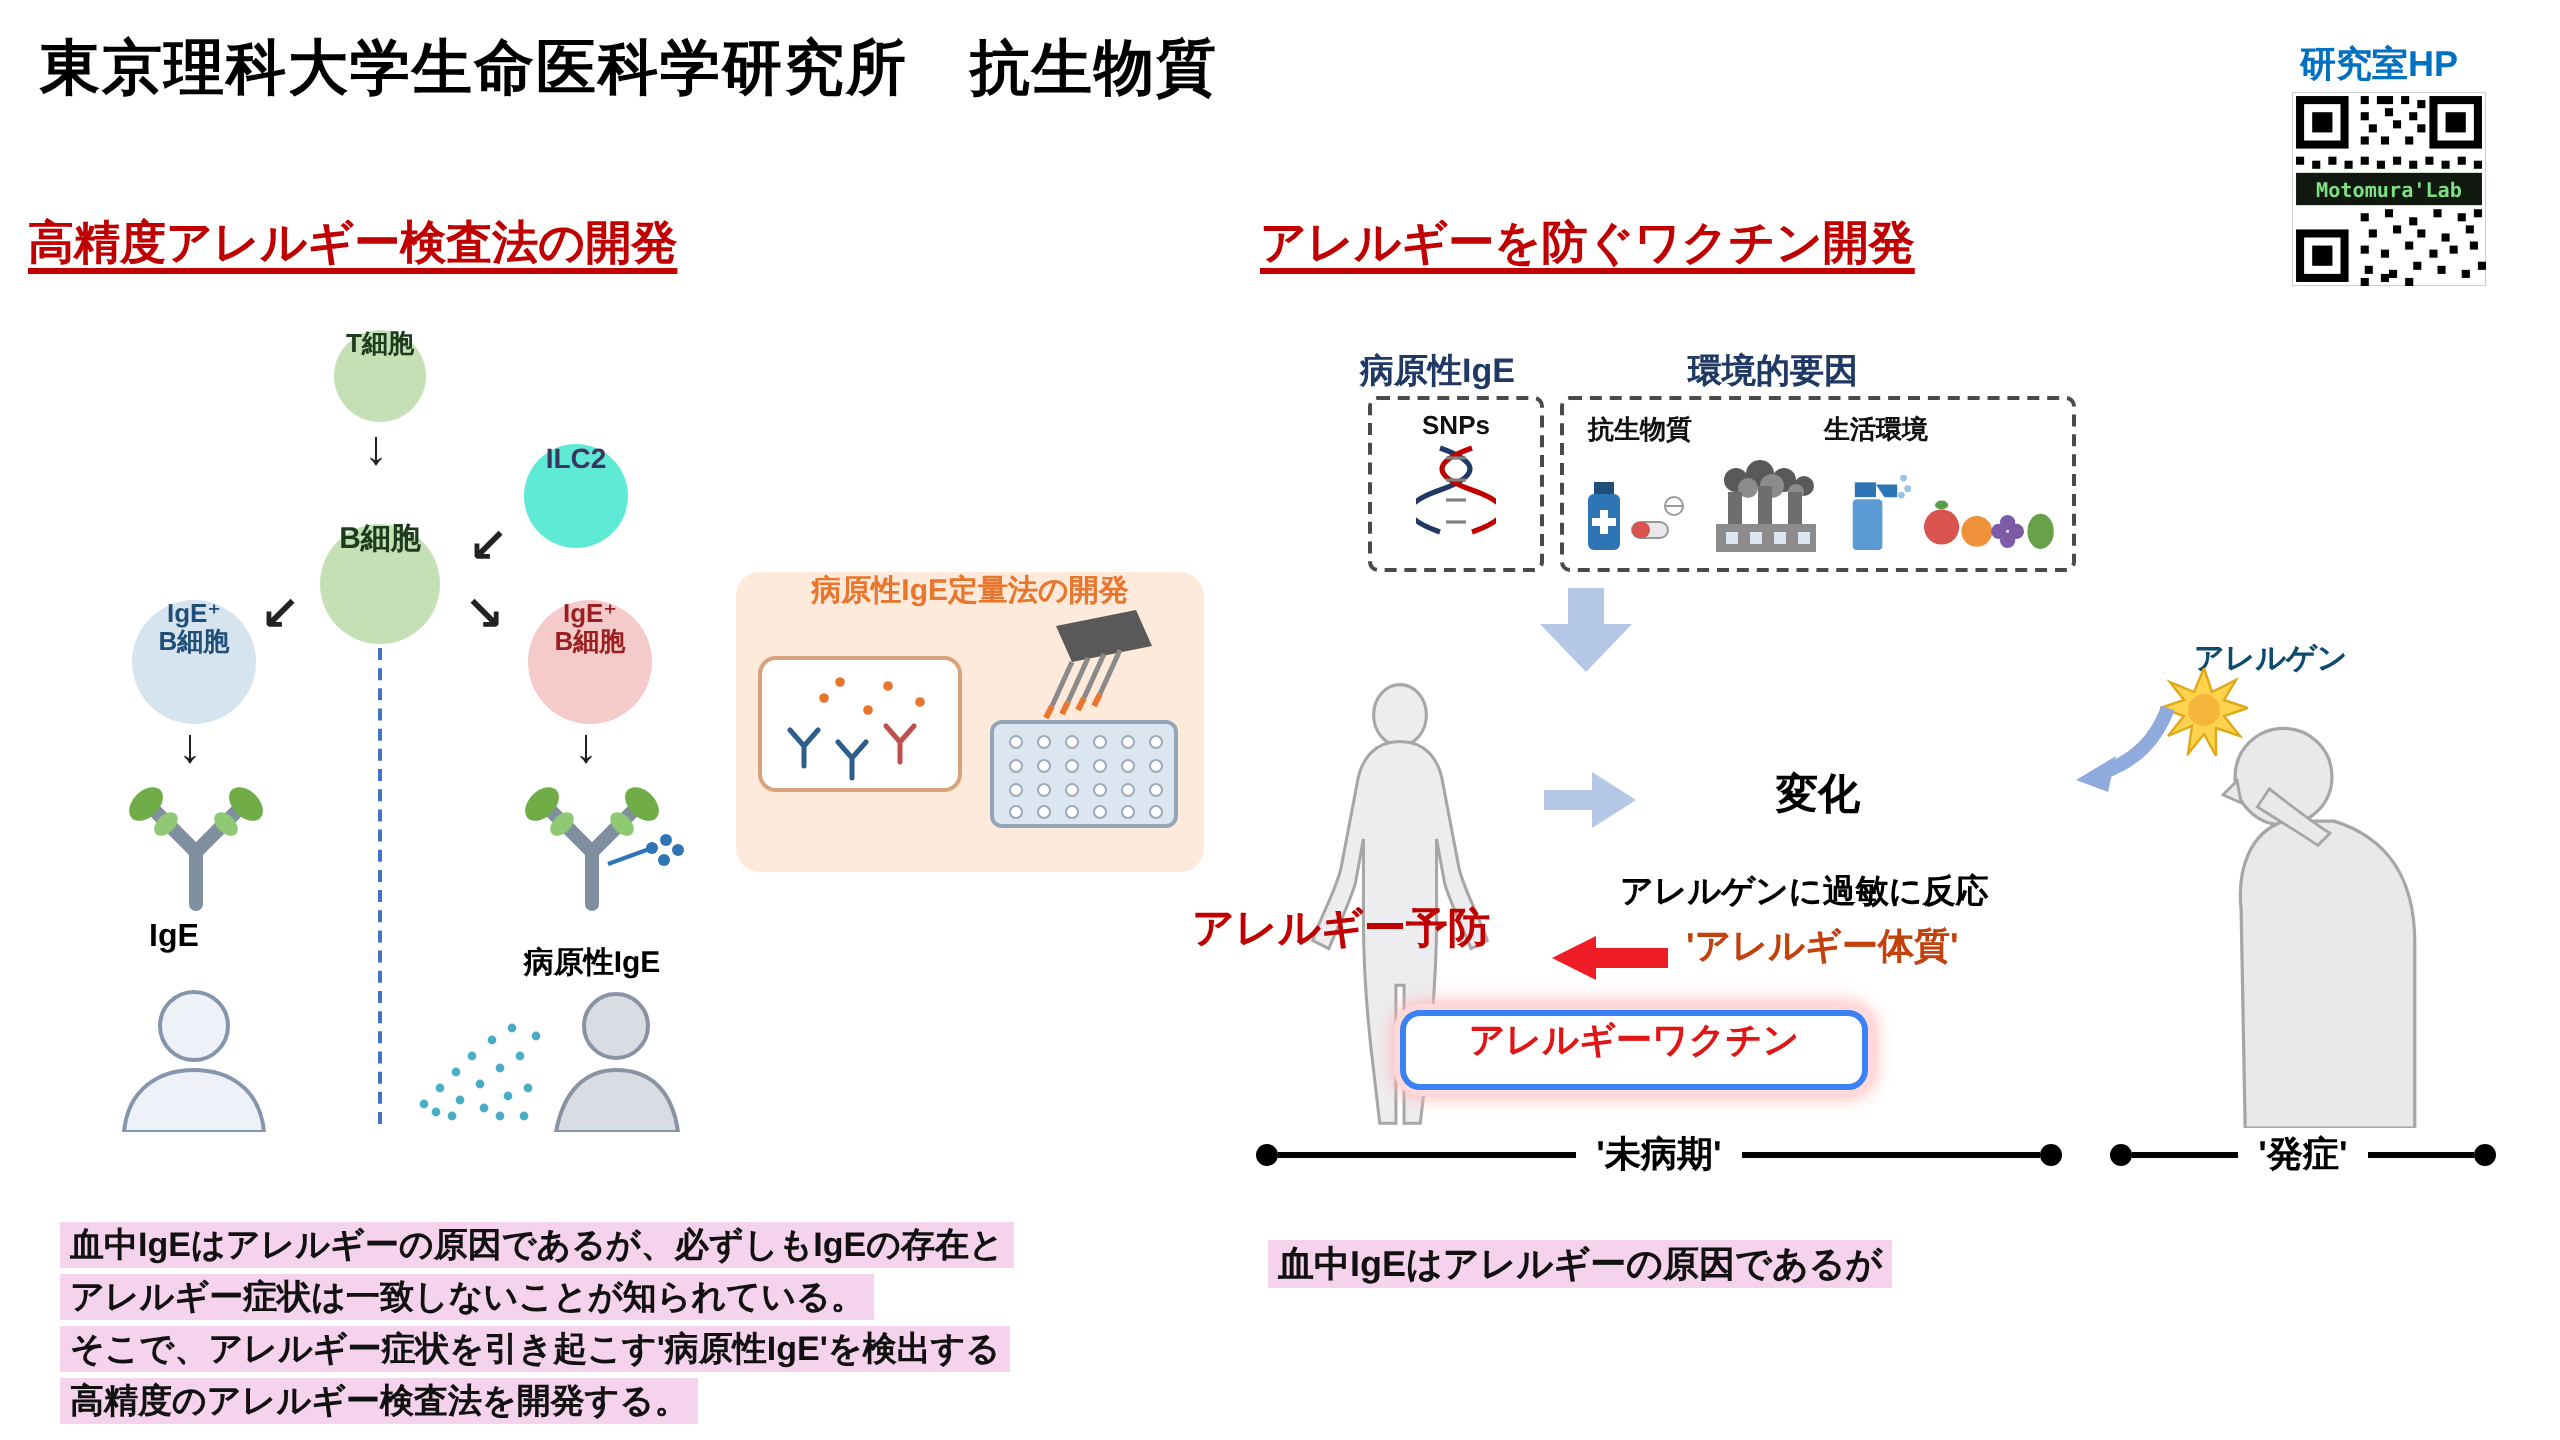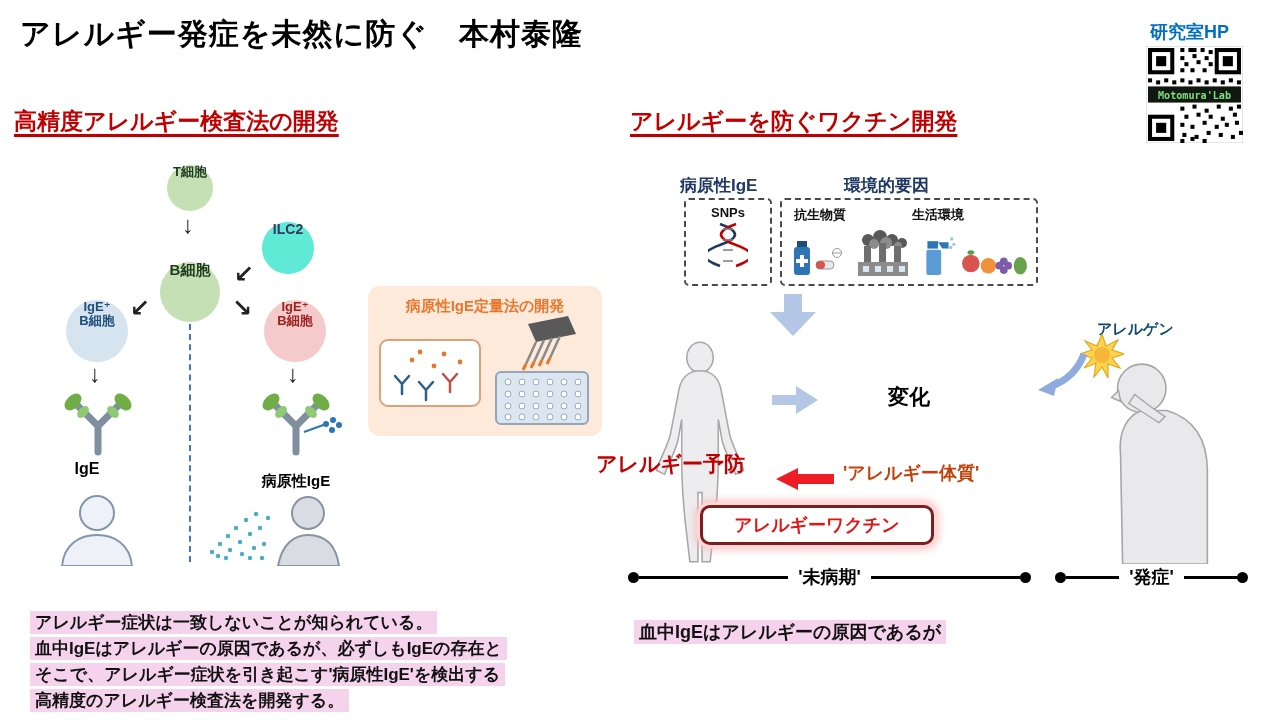--- a/index.html
+++ b/index.html
@@ -17,51 +17,51 @@
   }
   .cell {
     border-radius:50%; display:flex; flex-direction:column; align-items:center; justify-content:flex-start;
     text-align:center; font-weight:bold; line-height:1.1;
   }
   .arrow-glyph { font-size:24px; color:#222; font-weight:bold; line-height:1; }
   .cell-label { font-weight:bold; color:#000; text-align:center; }
   .assay-box {
     background:#fdeada; border-radius:12px; text-align:center;
   }
-  .assay-title { color:#e8762c; font-weight:bold; font-size:15px; margin-top:11px; }
+  .assay-title { color:#e8762c; font-weight:bold; font-size:15px; margin-top:0; }
   .hl-line { margin-bottom:1px; white-space:nowrap; }
   .hl-line > span { background:#f5d3ec; font-weight:bold; color:#111; padding:2px 5px; }
   .sum-left { font-size:17px; line-height:25px; }
   .sum-right { font-size:18px; line-height:29px; }
   .factor-label { font-size:17px; font-weight:800; color:#1f3864; white-space:nowrap; }
   .dash-box { border:2px dashed #4a4a4a; border-radius:5px; background:#fff; }
   .mini-label { font-size:13px; font-weight:bold; color:#111; white-space:nowrap; }
   .flow-change { font-size:21px; font-weight:800; color:#000; }
   .flow-hyper { font-size:16.5px; font-weight:bold; color:#000; white-space:nowrap; }
   .flow-constitution { font-size:18px; font-weight:800; color:#c2410c; white-space:nowrap; }
   .flow-prevention { font-size:21px; font-weight:800; color:#c00000; white-space:nowrap; z-index:5; }
   .vaccine-box {
-    background:#fff; border:3px solid #7f1d1d; border-radius:10px;
+    background:#fff; border:3px solid #3b82f6; border-radius:10px;
     box-shadow:0 0 0 3px #ffd9d9, 0 0 9px 4px #ffb9b9;
-    display:flex; align-items:center; justify-content:center; z-index:5;
+    display:flex; align-items:flex-start; justify-content:center; z-index:5;
   }
   .vaccine-text { color:#e01515; font-weight:800; font-size:18px; white-space:nowrap; }
   .allergen-label { font-size:15px; font-weight:bold; color:#0c4a6e; white-space:nowrap;margin-left:44px; }
   .timeline { display:flex; align-items:center; }
   .tl-dot { width:11px; height:11px; border-radius:50%; background:#000; flex:none; }
   .tl-line { height:3px; background:#000; flex:1; }
   .tl-label { font-size:18px; font-weight:800; color:#000; padding:0 10px; white-space:nowrap; }
   .dashed-divider { border-left:2.5px dashed #4472c4; }
 </style>
 </head>
 <body>
 
 <div class="slide">
 
-  <div class="abs page-title">アレルギー発症を未然に防ぐ　本村泰隆</div>
+  <div class="abs page-title">東京理科大学生命医科学研究所　抗生物質</div>
   <div class="abs lab-hp">研究室HP</div>
 
   <div class="abs" style="left:1146px; top:46px; width:97px; height:97px;">
     <svg viewBox="0 0 96 96" width="97" height="97">
       <rect width="96" height="96" fill="#fff" stroke="#ccc" stroke-width="1"></rect>
       <g fill="#000">
         <rect x="2" y="2" width="26" height="26"></rect>
           <rect x="68" y="2" width="26" height="26"></rect>
           <rect x="2" y="68" width="26" height="26"></rect>
       </g>
@@ -285,22 +285,22 @@
           <circle cx="154" cy="101" r="3"></circle>
           <circle cx="168" cy="101" r="3"></circle>
           <circle cx="182" cy="101" r="3"></circle>
           <circle cx="196" cy="101" r="3"></circle>
           <circle cx="210" cy="101" r="3"></circle>
       </g>
     </svg>
   </div>
 
   <div class="abs sum-left" style="left:30px; top:610px;">
+    <div class="hl-line"><span>血中IgEはアレルギーの原因であるが、必ずしもIgEの存在と</span></div>
     <div class="hl-line"><span>アレルギー症状は一致しないことが知られている。</span></div>
-    <div class="hl-line"><span>血中IgEはアレルギーの原因であるが、必ずしもIgEの存在と</span></div>
     <div class="hl-line"><span>そこで、アレルギー症状を引き起こす'病原性IgE'を検出する</span></div>
     <div class="hl-line"><span>高精度のアレルギー検査法を開発する。</span></div>
   </div>
 
   <div class="abs factor-label" style="left:680px; top:174px;">病原性IgE</div>
   <div class="abs factor-label" style="left:844px; top:174px;">環境的要因</div>
 
   <div class="abs dash-box" style="left:684px; top:198px; width:88px; height:88px;">
     <div class="mini-label" style="text-align:center; margin-top:5px;">SNPs</div>
     <div style="display:flex; justify-content:center;">
@@ -400,20 +400,21 @@
     </svg>
   </div>
 
   <div class="abs" style="left:772px; top:386px;">
     <svg width="46" height="28" viewBox="0 0 46 28">
       <polygon points="0,9 24,9 24,0 46,14 24,28 24,19 0,19" fill="#b4c7e7"></polygon>
     </svg>
   </div>
 
   <div class="abs flow-change" style="left:888px; top:383px;">変化</div>
+  <div class="abs flow-hyper" style="left:810px; top:435px;">アレルゲンに過敏に反応</div>
   <div class="abs flow-constitution" style="left:843px; top:461px;">'アレルギー体質'</div>
   <div class="abs flow-prevention" style="left:596px; top:450px;">アレルギー予防</div>
 
   <div class="abs" style="left:776px; top:468px; z-index:5;">
     <svg width="58" height="22" viewBox="0 0 58 22">
       <polygon points="58,6 22,6 22,0 0,11 22,22 22,16 58,16" fill="#ee1c25"></polygon>
     </svg>
   </div>
 
   <div class="abs vaccine-box" style="left:700px; top:505px; width:234px; height:40px;">

